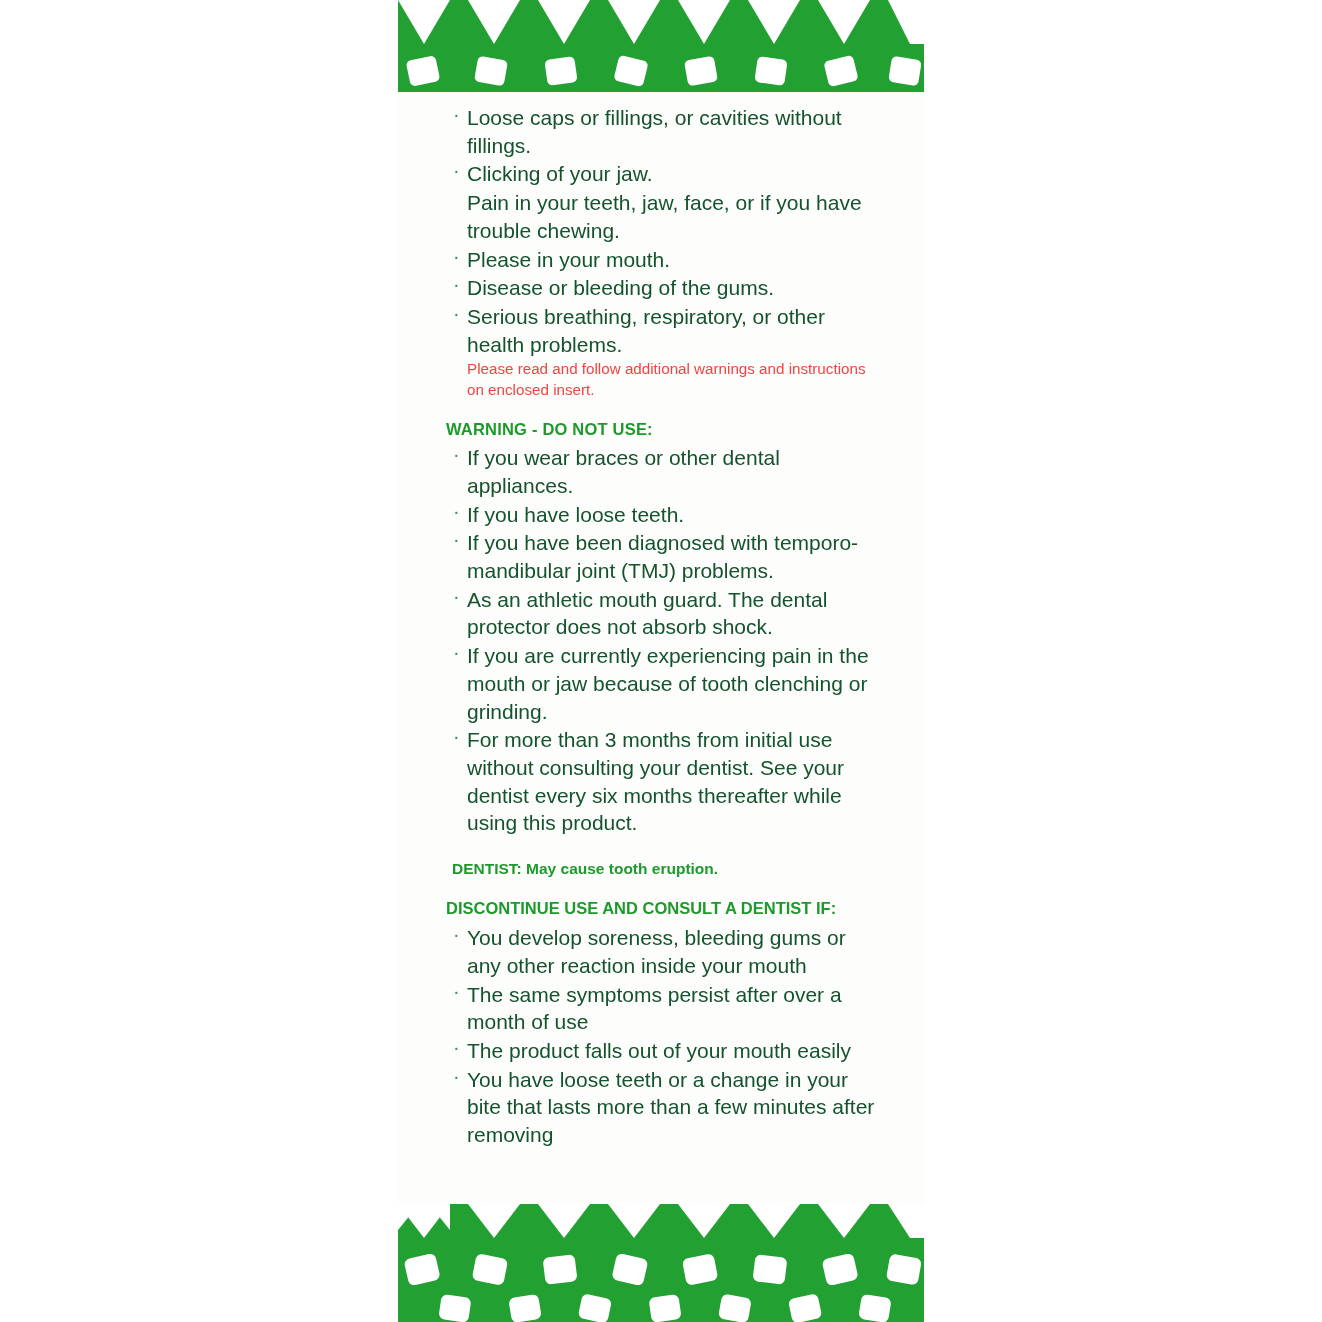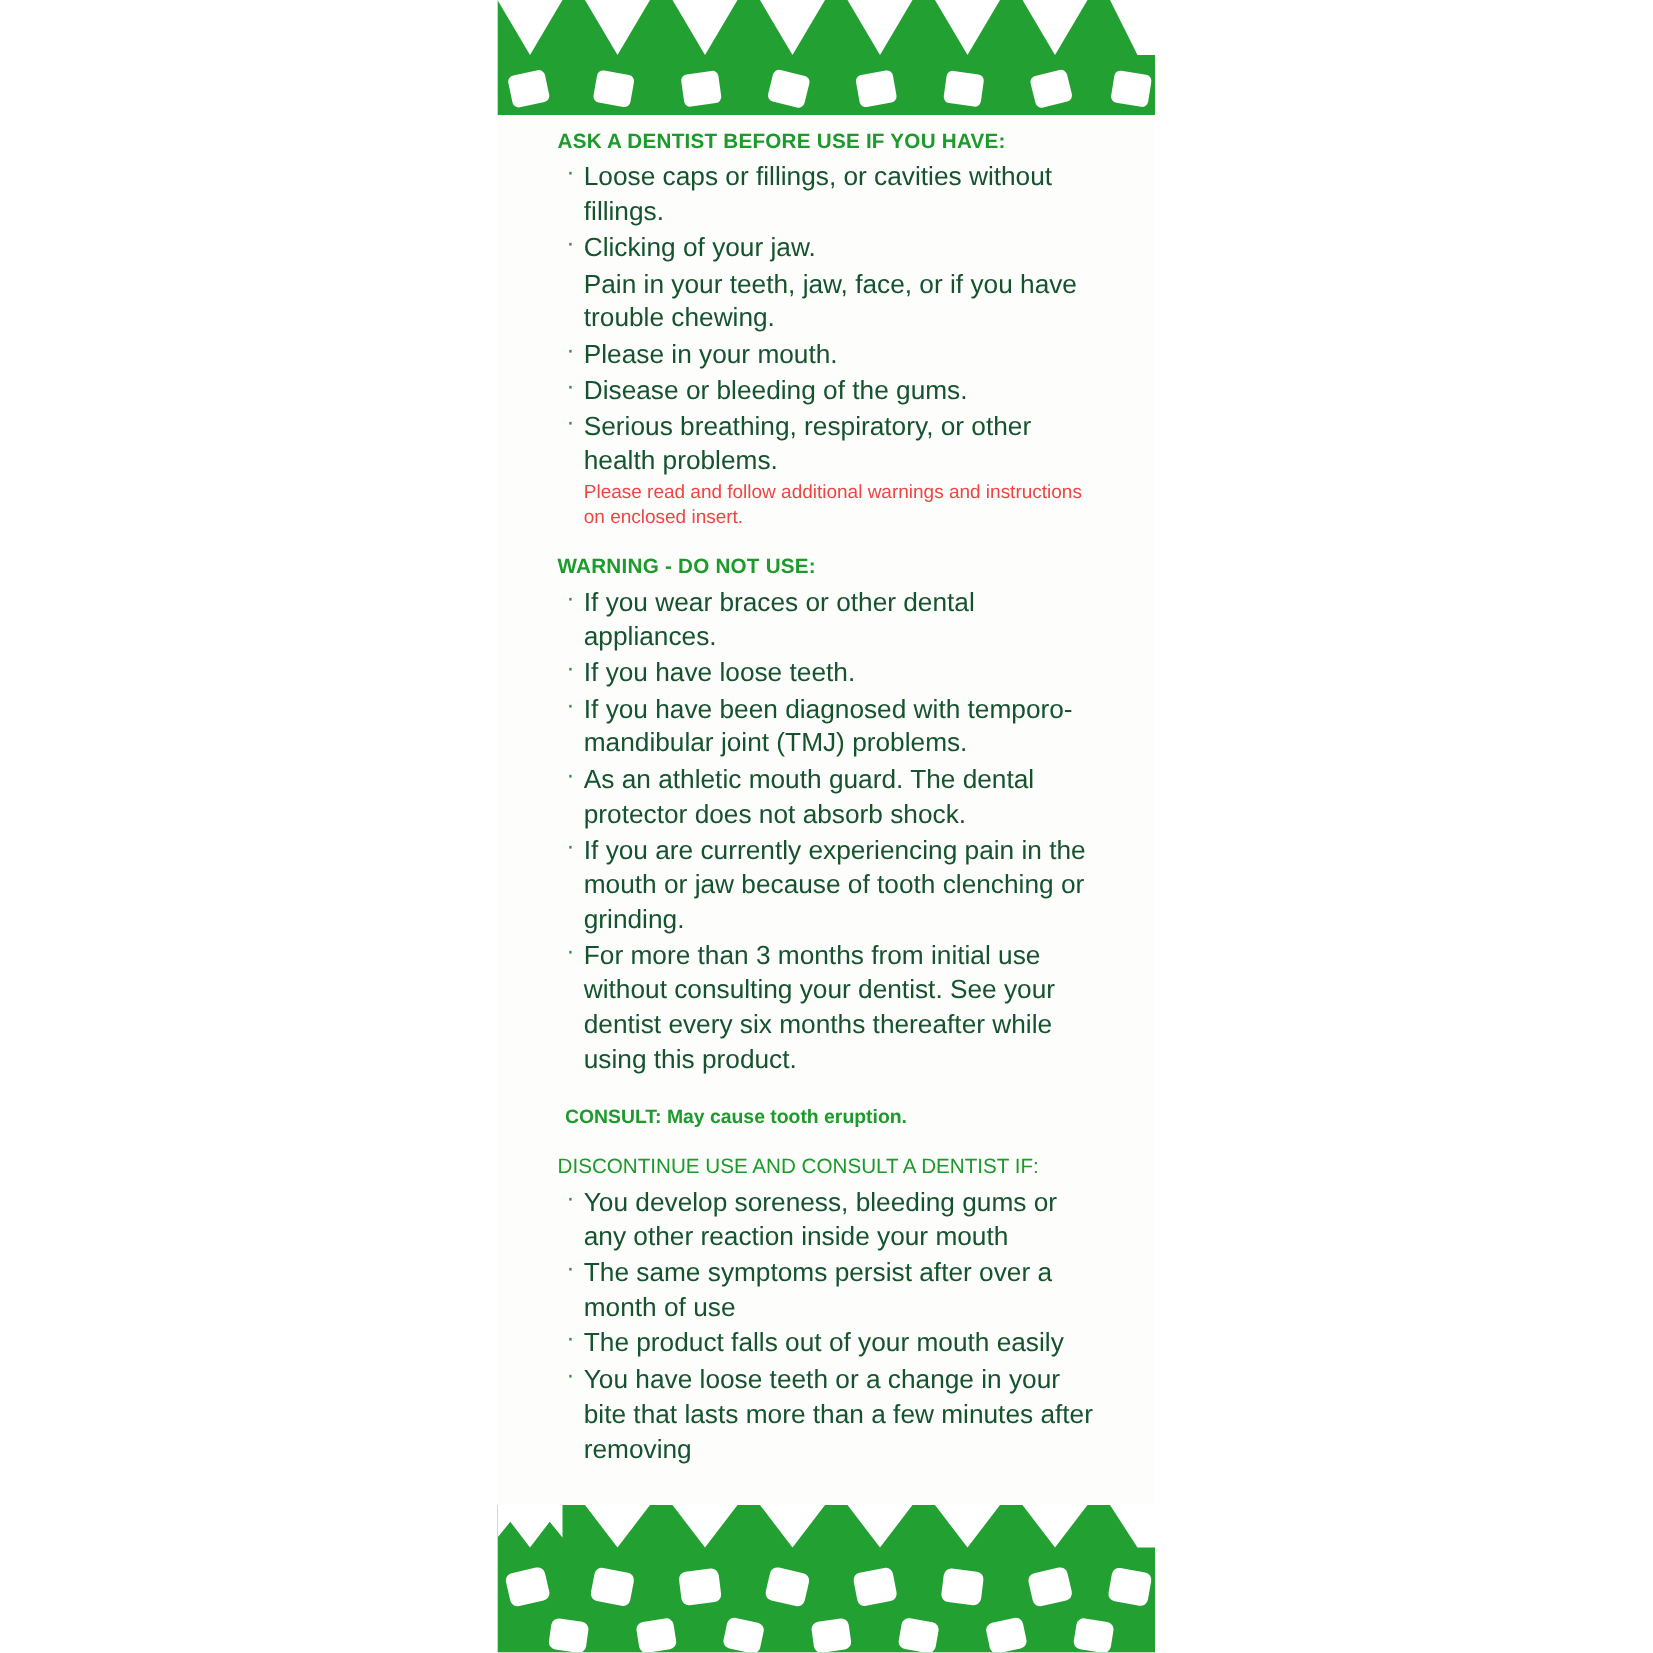--- a/index.html
+++ b/index.html
@@ -110,21 +110,21 @@
     margin: 22px 0 0 0;
     padding-left: 6px;
     line-height: 1.3;
   }
   .warning-line .lead {
     font-weight: bold;
   }
 
   .discontinue-title {
     font-size: 16.5px;
-    font-weight: normal;
+    font-weight: bold;
     color: #1d9a2c;
     margin: 20px 0 5px 0;
     line-height: 1.2;
   }
 </style>
 </head>
 <body>
 
 <div id="page">
 
@@ -147,21 +147,20 @@
         <rect x="218" y="58" width="30" height="26" rx="5" fill="#ffffff" transform="rotate(14 233 71)"></rect>
         <rect x="288" y="58" width="30" height="26" rx="5" fill="#ffffff" transform="rotate(-10 303 71)"></rect>
         <rect x="358" y="58" width="30" height="26" rx="5" fill="#ffffff" transform="rotate(8 373 71)"></rect>
         <rect x="428" y="58" width="30" height="26" rx="5" fill="#ffffff" transform="rotate(-14 443 71)"></rect>
         <rect x="492" y="58" width="30" height="26" rx="5" fill="#ffffff" transform="rotate(9 507 71)"></rect>
       </svg>
     </div>
 
     <div class="content">
 
-      <h2 class="section-title">ASK A DENTIST BEFORE USE IF YOU HAVE:</h2>
       <ul class="bullets">
         <li>Loose caps or fillings, or cavities without fillings.</li>
         <li>Clicking of your jaw.</li>
         <li class="nobullet">Pain in your teeth, jaw, face, or if you have trouble chewing.</li>
         <li>Please in your mouth.</li>
         <li>Disease or bleeding of the gums.</li>
         <li>Serious breathing, respiratory, or other health problems.</li>
       </ul>
       <p class="plain-note">Please read and follow additional warnings and instructions on enclosed insert.</p>
 
@@ -169,21 +168,21 @@
       <ul class="bullets">
         <li>If you wear braces or other dental appliances.</li>
         <li>If you have loose teeth.</li>
         <li>If you have been diagnosed with temporo-mandibular joint (TMJ) problems.</li>
         <li>As an athletic mouth guard. The dental protector does not absorb shock.</li>
         <li>If you are currently experiencing pain in the mouth or jaw because of tooth clenching or grinding.</li>
         <li>For more than 3 months from initial use without consulting your dentist. See your dentist every six months thereafter while using this product.</li>
       </ul>
 
       <p class="warning-line">
-        <span class="lead">CONSULT:</span><span> May cause tooth eruption.</span>
+        <span class="lead">DENTIST:</span><span> May cause tooth eruption.</span>
       </p>
 
       <h2 class="discontinue-title">DISCONTINUE USE AND CONSULT A DENTIST IF:</h2>
       <ul class="bullets">
         <li>You develop soreness, bleeding gums or any other reaction inside your mouth</li>
         <li>The same symptoms persist after over a month of use</li>
         <li>The product falls out of your mouth easily</li>
         <li>You have loose teeth or a change in your bite that lasts more than a few minutes after removing</li>
       </ul>
 

